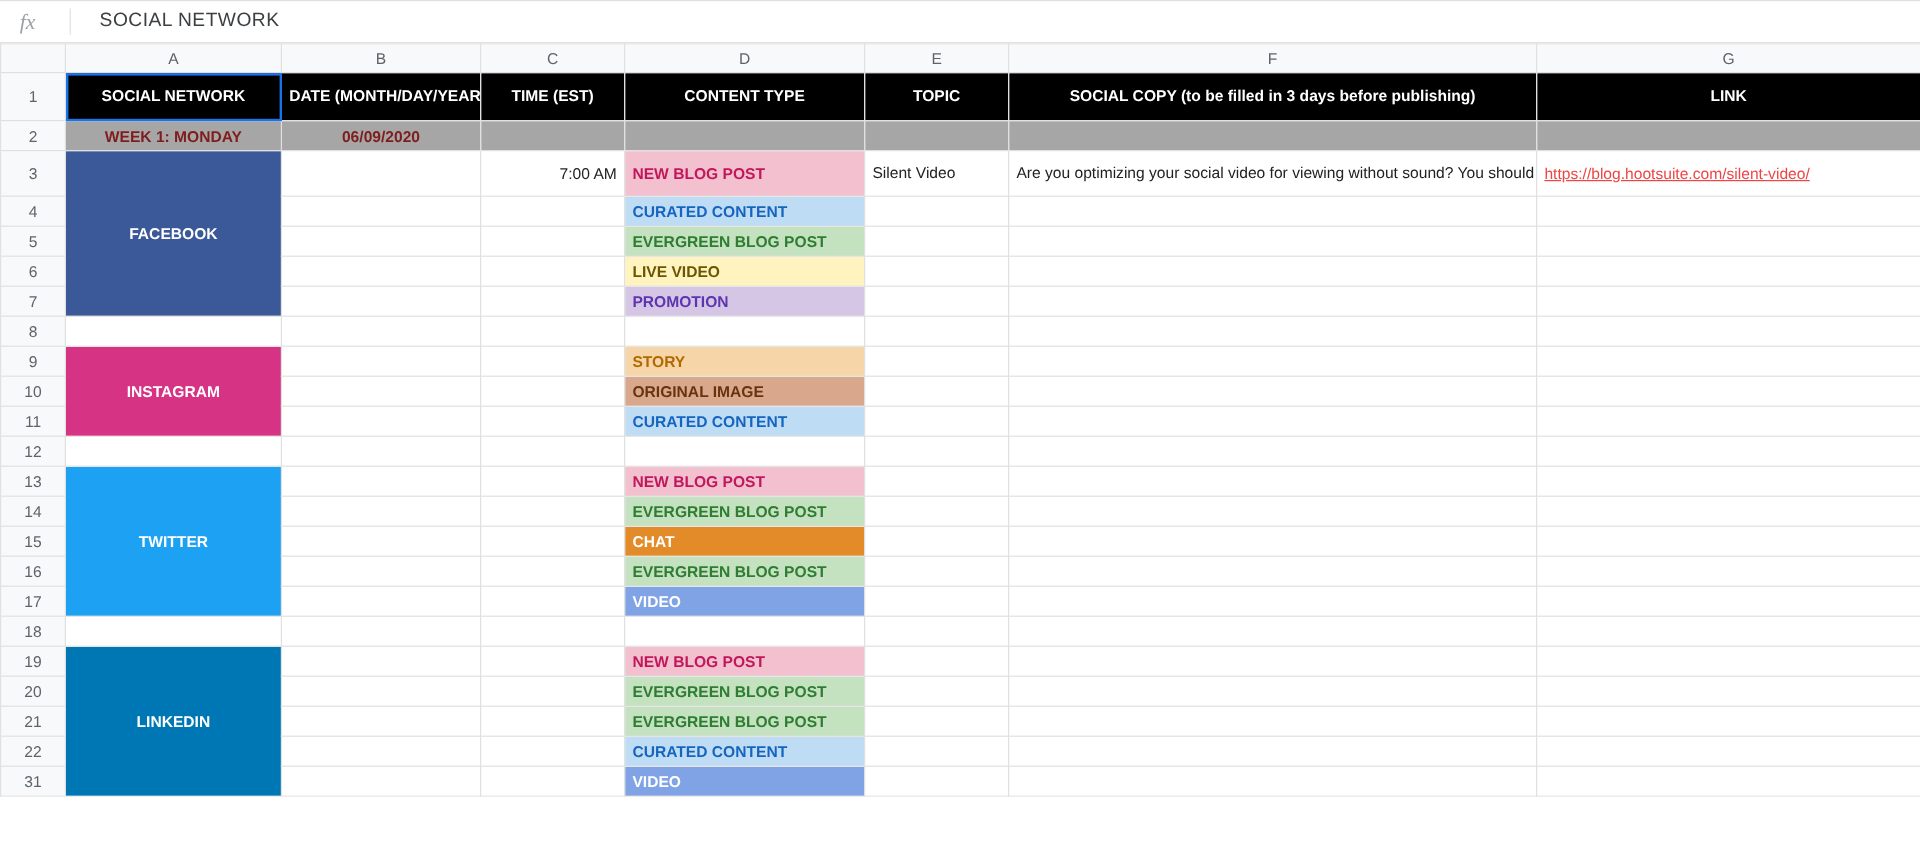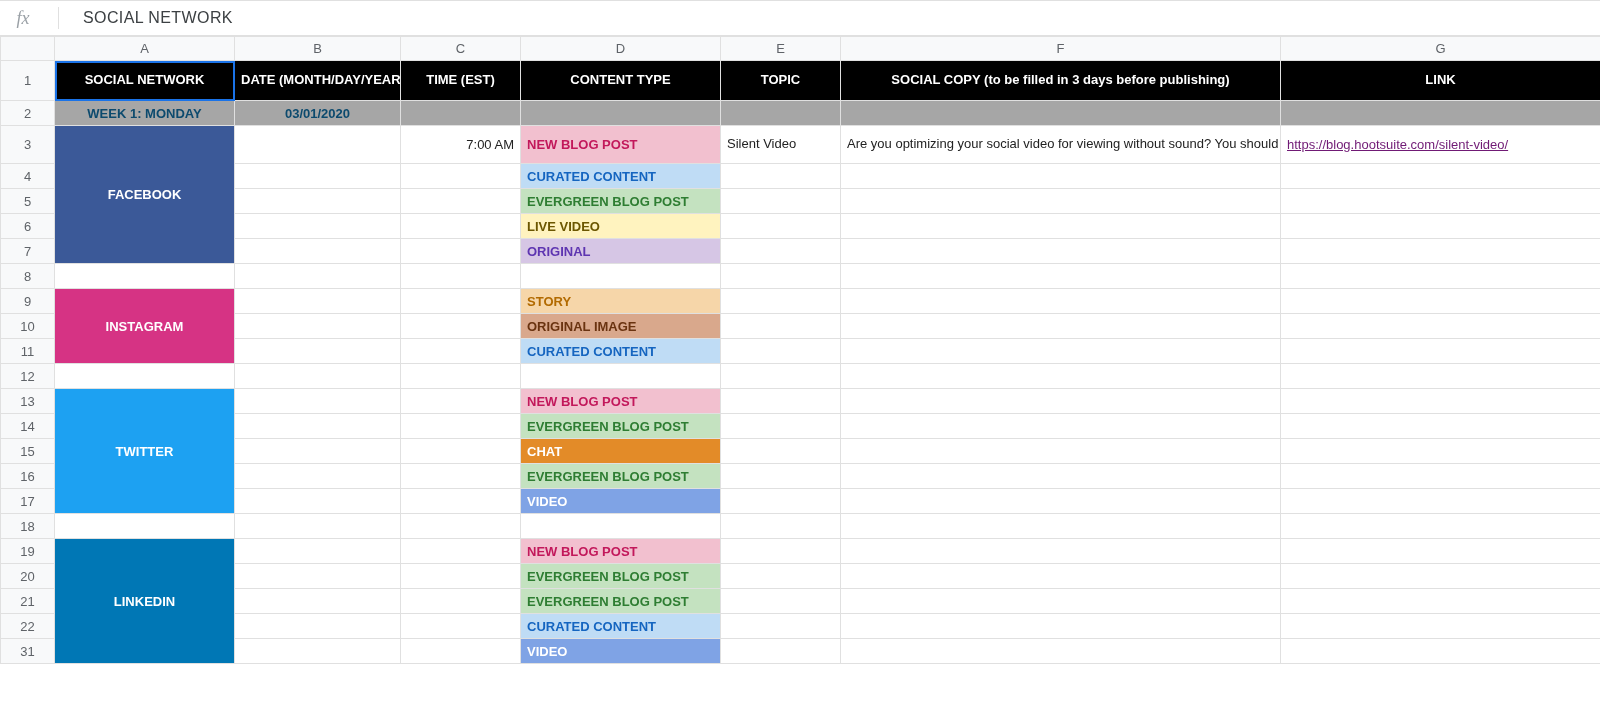--- a/index.html
+++ b/index.html
@@ -99,21 +99,21 @@
     line-height: 1.15;
     padding: 4px 6px !important;
     white-space: normal;
   }
   tr.r1 td:not(.rowhdr) { height: 40px; }
 
   
   td.selected { outline: 2px solid #1a73e8; outline-offset: -2px; }
 
   
-  .week  { background:#a6a6a6; color:#0c4a6e; font-weight:700; text-align:center; font-size:14px; }
+  .week  { background:#a6a6a6; color:#7f1d1d; font-weight:700; text-align:center; font-size:14px; }
   .wkblank { background:#a6a6a6; }
 
   
   .sn { color:#fff; font-weight:700; text-align:center; font-size:15px; }
   .sn-facebook  { background:#3b5998;margin-top:12px; }
   .sn-instagram { background:#d63384;margin-top:48px; }
   .sn-twitter   { background:#1da1f2; }
   .sn-linkedin  { background:#0077b5; }
 
   
@@ -123,21 +123,21 @@
   .ct-evergreen { background:#c4e2c0; color:#2e7d32; }
   .ct-live      { background:#fff3bf; color:#6b5600; }
   .ct-promotion { background:#d6c6e5; color:#5e35b1; }
   .ct-story     { background:#f6d6a9; color:#b26a00; }
   .ct-origimg   { background:#d9a88c; color:#6a3310; }
   .ct-chat      { background:#e38b28; color:#fff; }
   .ct-video     { background:#7fa3e5; color:#fff; }
 
   .time-cell { text-align:right; padding-right:6px !important; }
   .topic-cell, .copy-cell { padding-left:6px !important; white-space: normal; line-height:1.25; }
-  .link a { color:#701a75; text-decoration:underline; }
+  .link a { color:#ef4444; text-decoration:underline; }
   .link { padding-left:6px !important; }
 
   tr.r3 td { height:38px; }
 </style>
 </head>
 <body>
 
 <div class="formula-bar">
   <span class="fx-label">fx</span>
   <span class="fx-sep"></span>
@@ -176,21 +176,21 @@
     <td class="hdr">TIME (EST)</td>
     <td class="hdr">CONTENT TYPE</td>
     <td class="hdr">TOPIC</td>
     <td class="hdr">SOCIAL COPY (to be filled in 3 days before publishing)</td>
     <td class="hdr">LINK</td>
   </tr>
 
   <tr>
     <td class="rowhdr">2</td>
     <td class="week">WEEK 1: MONDAY</td>
-    <td class="week">03/01/2020</td>
+    <td class="week">06/09/2020</td>
     <td class="wkblank"></td>
     <td class="wkblank"></td>
     <td class="wkblank"></td>
     <td class="wkblank"></td>
     <td class="wkblank"></td>
   </tr>
 
   <tr class="r3">
     <td class="rowhdr">3</td>
     <td rowspan="5" class="sn sn-facebook">FACEBOOK</td>
@@ -229,21 +229,21 @@
     <td class="ct ct-live">LIVE VIDEO</td>
     <td></td>
     <td></td>
     <td></td>
   </tr>
 
   <tr>
     <td class="rowhdr">7</td>
     <td></td>
     <td></td>
-    <td class="ct ct-promotion">ORIGINAL</td>
+    <td class="ct ct-promotion">PROMOTION</td>
     <td></td>
     <td></td>
     <td></td>
   </tr>
 
   <tr>
     <td class="rowhdr">8</td>
     <td></td>
     <td></td>
     <td></td>

